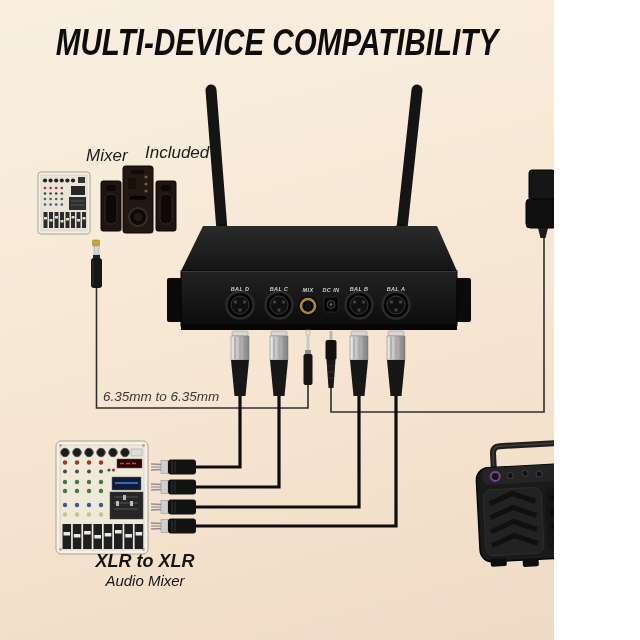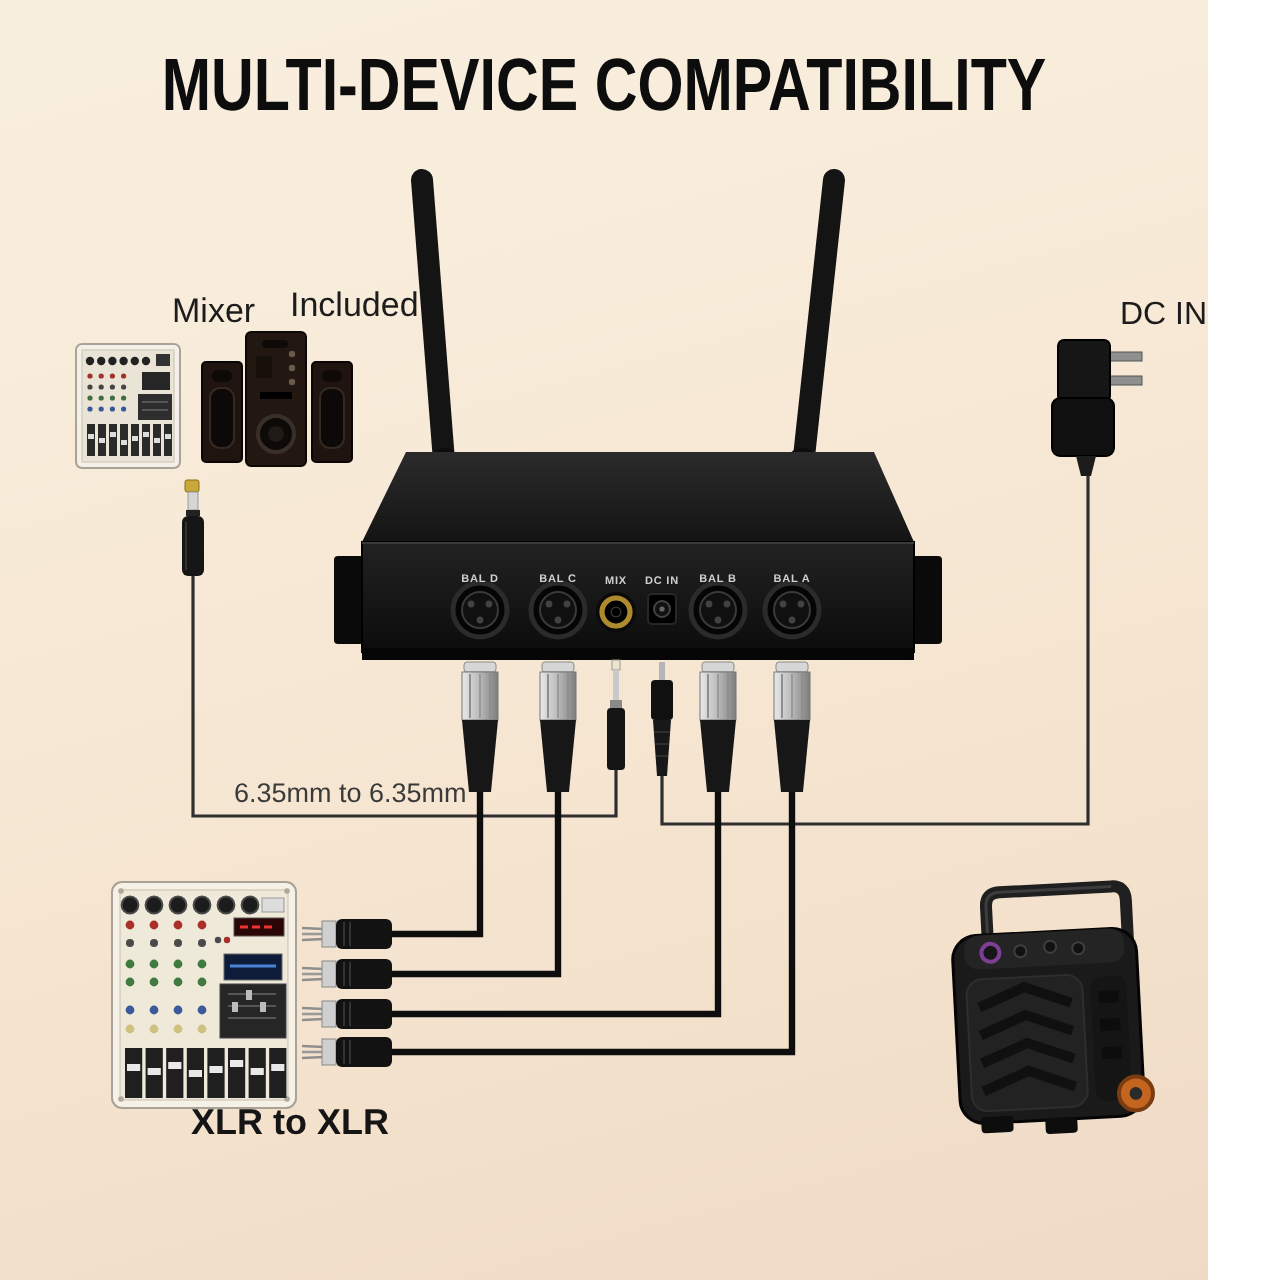--- a/index.html
+++ b/index.html
@@ -1,26 +1,26 @@
 <!DOCTYPE html>
 <html><head>
 <meta charset="utf-8">
 <style>
   html,body{margin:0;padding:0;}
   body{width:640px;height:640px;font-family:"Liberation Sans","DejaVu Sans",sans-serif;}
-  #stage{position:relative;width:604px;height:640px;overflow:hidden;
-         background:linear-gradient(165deg,#f9efdf 0%,#f7e9d6 40%,#f3e1cc 75%,#efdac6 100%);}
+  #stage{position:relative;width:554px;height:640px;overflow:hidden;
+         background:linear-gradient(165deg,#f9efdf 0%,#f7e9d6 40%,#f3e1cc 75%,#efdac6 100%);font-style:italic;}
   .abs{position:absolute;}
   .title{left:0;right:0;top:22px;text-align:center;font-size:37px;font-weight:bold;
          color:#0d0d0d;white-space:nowrap;transform:scaleX(0.8);transform-origin:50% 50%;}
   .devlabel{font-size:17px;color:#1c1c1c;white-space:nowrap;margin-left:44px;}
   .lbl-mixer{left:42px;top:146px;}
   .lbl-speaker{left:101px;top:143px;}
   .lbl-dcin{left:516px;top:149px;font-size:16px;}
-  .lbl-cable{left:117px;top:389px;font-size:13.5px;color:#3a3a3a;white-space:nowrap;}
+  .lbl-cable{left:103px;top:389px;font-size:13.5px;color:#3a3a3a;white-space:nowrap;}
   .bl-block{left:30px;top:551px;width:230px;text-align:center;color:#151515;}
   .bl-heading{font-size:18px;font-weight:bold;line-height:20px;}
   .bl-line{font-size:15px;line-height:19px;}
   .note-block{left:398px;top:565px;width:238px;text-align:center;font-size:15.5px;
               line-height:20px;color:#2b2b2b;}
   .note-red{color:#d3261a;}
   svg text{font-family:"Liberation Sans","DejaVu Sans",sans-serif;}
   .portlabel{font-size:5.5px;font-weight:bold;fill:#cfcfcf;letter-spacing:.4px;}
 </style>
 </head>
@@ -391,18 +391,19 @@
   <div class="abs title">MULTI-DEVICE COMPATIBILITY</div>
 
   <div class="abs devlabel lbl-mixer">Mixer</div>
   <div class="abs devlabel lbl-speaker">Included</div>
   <div class="abs devlabel lbl-dcin">DC IN</div>
 
   <div class="abs lbl-cable">6.35mm to 6.35mm</div>
 
   <div class="abs bl-block">
     <div class="bl-heading">XLR to XLR</div>
+    <div class="bl-line">Audio Mixer</div>
   </div>
 
   <div class="abs note-block">
   </div>
 
 </div>
 
 </body></html>

